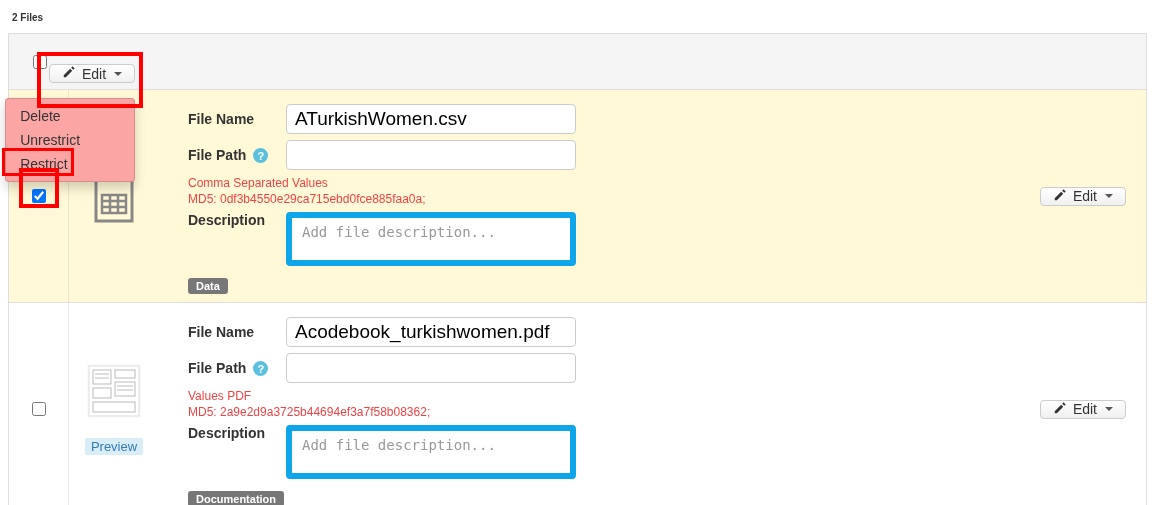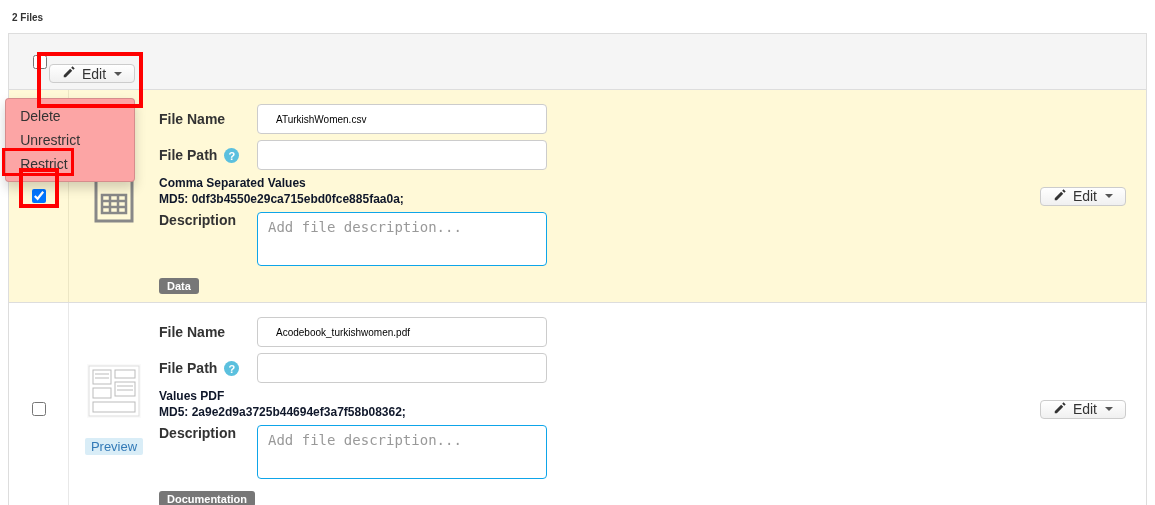--- a/index.html
+++ b/index.html
@@ -97,20 +97,21 @@
     display: flex;
     flex-direction: column;
     align-items: center;
     justify-content: center;
     gap: 2px;
     padding: 10px 0;
   }
   .col-details {
     flex: 1;
     padding: 8px 0 8px 0;
+    margin-left: 29px;
   }
   .col-action {
     width: 130px;
     display: flex;
     align-items: center;
     justify-content: flex-end;
     padding-right: 20px;
   }
   .form-row {
     display: flex;
@@ -132,40 +133,39 @@
     background:#5bc0de;
     color:#fff;
     font-size:11px;
     font-weight:bold;
     cursor:pointer;
     margin-left:3px;
   }
   .text-input {
     width: 290px;
     height: 30px;
-    padding: 4px 18px;
+    padding: 4px 8px;
     border: 1px solid #ccc;
     border-radius: 4px;
-    font-size: 10px;
+    font-size: 19px;
   }
   .textarea {
     width: 290px;
     height: 54px;
     padding: 6px 10px;
-    border: 1px solid #0ea5e9;
+    border: 6px solid #0ea5e9;
     border-radius: 4px;
     font-size: 14px;
     resize: none;
   }
   .textarea::placeholder, .text-input::placeholder { color: #999; }
   .meta-line {
     font-size: 12px;
-    color: #0f172a;
+    color: #ef4444;
     margin: 2px 0;
-    font-weight: bold;
   }
   .tag {
     display: inline-block;
     background: #777;
     color: #fff;
     border-radius: 3px;
     padding: 2px 8px;
     font-size: 11px;
     font-weight: bold;
     margin-top: 6px;

